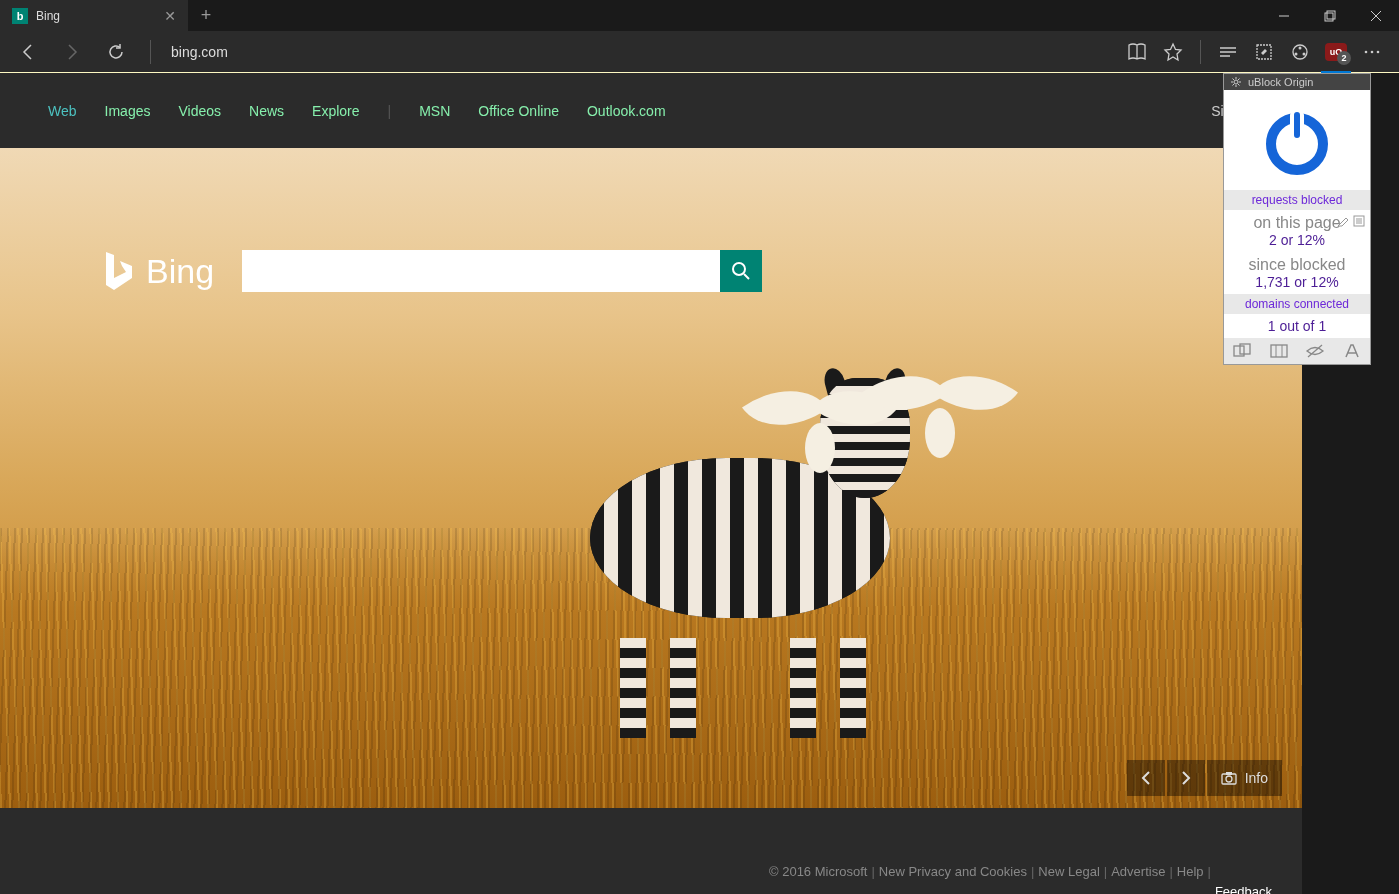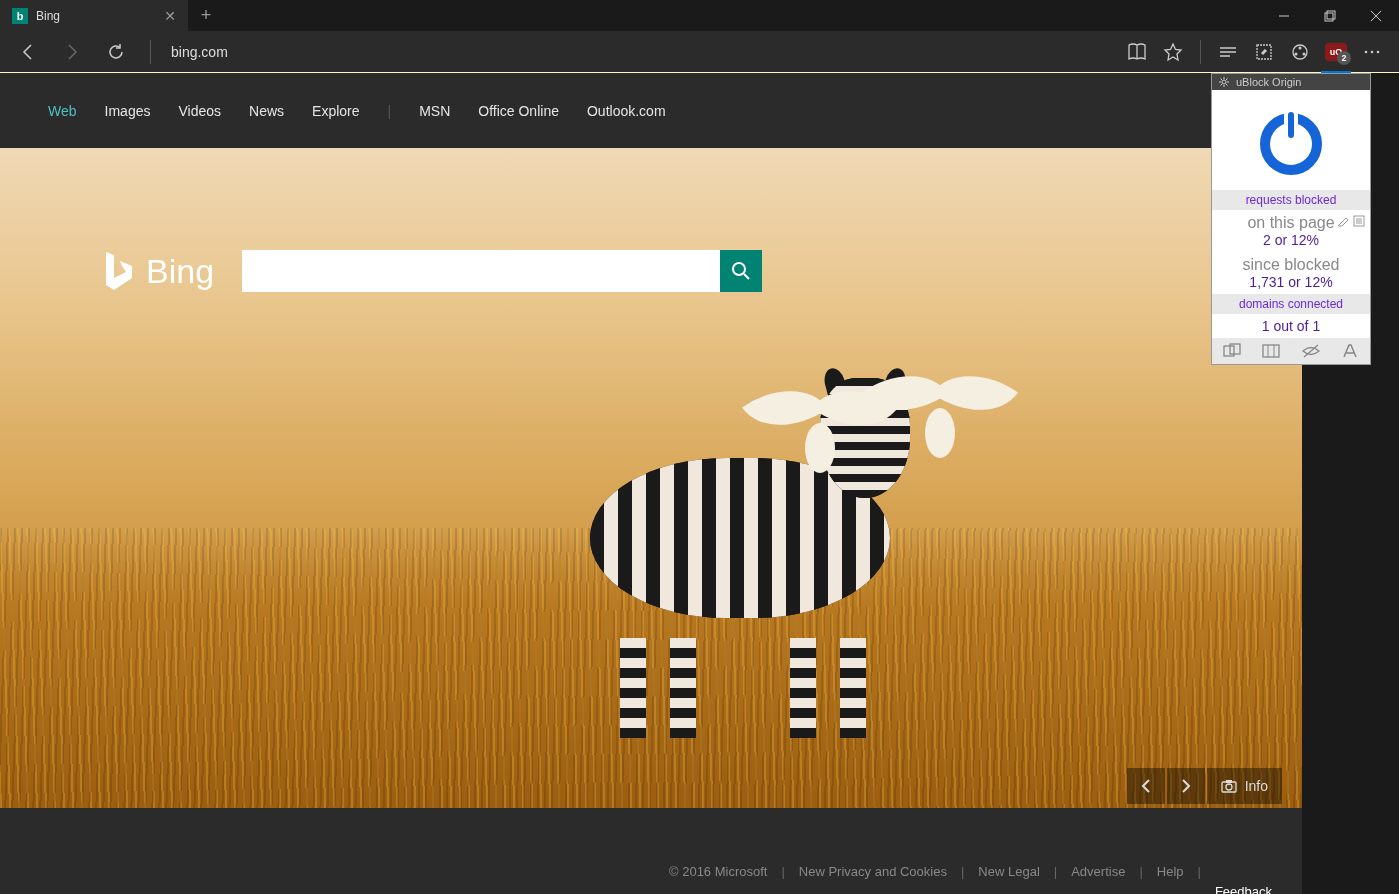--- a/index.html
+++ b/index.html
@@ -26,21 +26,21 @@
 .ub-badge { width: 22px; height: 18px; background: #8b1a1a; border-radius: 4px; color: white; font-size: 9px; font-weight: bold; display: flex; align-items: center; justify-content: center; position: relative; }
 .ub-badge-count { position: absolute; bottom: -4px; right: -4px; background: #555; color: #fff; border-radius: 50%; width: 14px; height: 14px; font-size: 9px; display: flex; align-items: center; justify-content: center; }
 .active-underline { position: absolute; bottom: -4px; left: 2px; right: 2px; height: 2px; background: #0078d4; }
 
 
 .content { position: absolute; top: 73px; left: 0; right: 0; bottom: 0; background: #1a1a1a; display: flex; }
 .page { width: 1302px; height: 100%; position: relative; background: #2b2b2b; }
 
 
 .bing-nav { height: 75px; display: flex; align-items: center; padding: 0 48px; gap: 28px; color: #ccc; font-size: 14px; }
-.bing-nav-item { color: #e5e5e5; cursor: pointer; }
+.bing-nav-item { color: #86efac; cursor: pointer; }
 .bing-nav-item.active { color: #4cc2c0; }
 .nav-sep { color: #555; }
 .nav-spacer { flex: 1; }
 .signin { color: #ccc; cursor: pointer; }
 
 
 .hero { position: absolute; top: 75px; left: 0; right: 0; height: 660px; background: linear-gradient(180deg, #f0d9b5 0%, #e8c48a 25%, #d9a85a 50%, #c88a2f 75%, #a56818 100%); overflow: hidden; }
 .grass-layer { position: absolute; bottom: 0; left: 0; right: 0; height: 280px; background: linear-gradient(180deg, rgba(200,138,47,0) 0%, #b87820 30%, #9c5e0f 100%); }
 .grass-layer::before { content:""; position:absolute; inset:0; background: repeating-linear-gradient(92deg, rgba(0,0,0,0.12) 0 2px, transparent 2px 7px), repeating-linear-gradient(88deg, rgba(255,200,80,0.25) 0 2px, transparent 2px 9px); }
 
@@ -67,33 +67,33 @@
 
 
 .search-row { position: absolute; top: 100px; left: 100px; display: flex; align-items: center; gap: 28px; }
 .bing-logo { display: flex; align-items: center; gap: 10px; color: #fff; font-size: 34px; font-weight: 400; }
 .bing-logo svg { width: 36px; height: 46px; }
 .search-box { display: flex; width: 520px; height: 42px; }
 .search-input { flex: 1; background: #fff; border: none; font-size: 16px; padding: 0 12px; }
 .search-btn { width: 42px; background: #008373; display: flex; align-items: center; justify-content: center; color: #fff; cursor: pointer; }
 
 
-.hero-info { position: absolute; right: 20px; bottom: 4px; display: flex; gap: 2px; border-radius: 14px; }
+.hero-info { position: absolute; right: 20px; bottom: 12px; display: flex; gap: 2px; border-radius: 14px; }
 .hero-arrow, .hero-info-btn { background: rgba(0,0,0,0.4); color: #ddd; height: 36px; display: flex; align-items: center; justify-content: center; cursor: pointer; }
 .hero-arrow { width: 38px; font-size: 18px; }
 .hero-info-btn { padding: 0 14px; gap: 8px; font-size: 14px; }
 
 
-.footer { position: absolute; bottom: 0; left: 0; right: 0; height: 46px; background: #2b2b2b; display: flex; align-items: center; justify-content: flex-end; padding: 0 30px; gap: 14px; color: #888; font-size: 13px; }
+.footer { position: absolute; bottom: 0; left: 0; right: 0; height: 46px; background: #2b2b2b; display: flex; align-items: center; justify-content: flex-end; padding: 0 30px; gap: 4px; color: #888; font-size: 13px; }
 .footer-link { color: #888; cursor: pointer; }
 .footer-link.active { color: #fff; margin-top: 40px; }
 .footer-sep { color: #666; }
 
 
-.ublock-popup { position: absolute; top: 73px; right: 28px; width: 160px; background: #fff; border: 1px solid #999; font-size: 12px; z-index: 100; }
+.ublock-popup { position: absolute; top: 73px; right: 28px; width: 148px; background: #fff; border: 1px solid #999; font-size: 12px; z-index: 100; }
 .ub-header { background: #444; color: #ccc; display: flex; align-items: center; gap: 6px; padding: 2px 6px; font-size: 11px; }
 .ub-power { display: flex; justify-content: center; padding: 14px 0 10px; }
 .ub-power svg { width: 76px; height: 76px; }
 .ub-section-head { background: #e8e8e8; text-align: center; padding: 3px 0; color: #6d28d9; font-size: 12px; }
 .ub-row { text-align: center; padding: 4px 0; color: #333; font-size: 12px; position: relative; }
 .ub-row .label { color: #888; font-size: 16px; display: block; }
 .ub-row .value { font-size: 14px; color: #4c1d95; }
 .ub-tool-icons { position: absolute; right: 4px; top: 4px; display: flex; gap: 2px; }
 .ub-mini-icon { width: 14px; height: 14px; color: #999; }
 .ub-footer { background: #e8e8e8; display: flex; justify-content: space-around; padding: 5px 0; }

